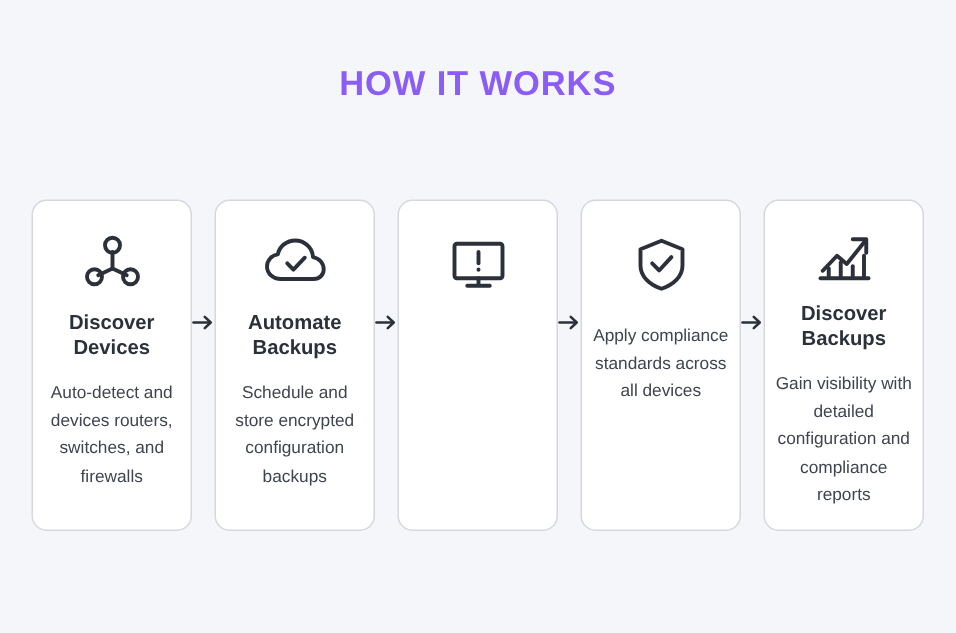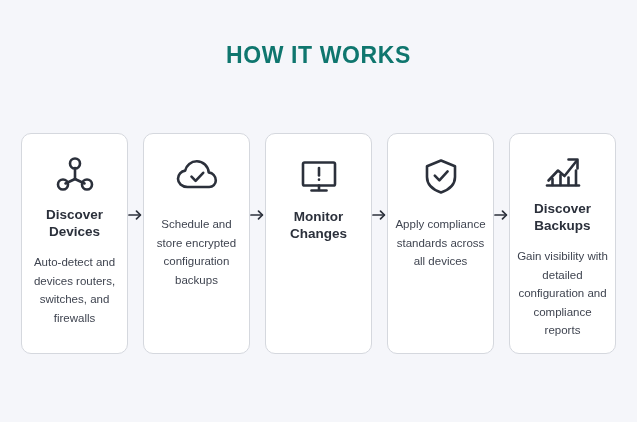--- a/index.html
+++ b/index.html
@@ -16,21 +16,21 @@
   }
   #page-title {
     position: absolute;
     top: 42px;
     left: 0;
     width: 637px;
     text-align: center;
     font-size: 23px;
     font-weight: bold;
     letter-spacing: 0.6px;
-    color: #0f766e;
+    color: #8b5cf6;
     text-transform: uppercase;
   }
   #steps-row {
     position: absolute;
     top: 113px;
     left: 21px;
     width: 595px;
     height: 241px;
     display: flex;
     flex-direction: row;
@@ -117,43 +117,43 @@
     </svg>
   </div>
 
   <div class="step-card">
     <div class="card-icon">
       <svg width="46" height="44" viewBox="0 0 46 44" fill="none" stroke="#2b303b" stroke-width="2.6" stroke-linecap="round" stroke-linejoin="round">
         <path d="M13.5 33 C7.7 33 4 29.2 4 24.7 C4 20.6 7.1 17.1 11.2 16.6 C12.3 11.2 17.1 7.3 22.8 7.3 C29.1 7.3 34.3 12.2 34.7 18.4 C38.8 19.1 41.8 22.5 41.8 26.6 C41.8 30.2 38.9 33 35.2 33 Z"></path>
         <polyline points="17.5,22.6 21.6,26.8 29.2,18.8"></polyline>
       </svg>
     </div>
+    <div class="card-title">
+      <span>Automate</span><br>
+      <span>Backups</span>
+    </div>
     <div class="card-desc">Schedule and store encrypted configuration backups</div>
   </div>
 
   <div class="arrow-connector">
     <svg width="15" height="14" viewBox="0 0 15 14" fill="none" stroke="#2b303b" stroke-width="1.7" stroke-linecap="round" stroke-linejoin="round">
       <line x1="1" y1="7" x2="12" y2="7"></line>
       <polyline points="8.5,3.2 12.5,7 8.5,10.8"></polyline>
     </svg>
   </div>
 
   <div class="step-card">
     <div class="card-icon">
       <svg width="46" height="44" viewBox="0 0 46 44" fill="none" stroke="#2b303b" stroke-width="2.6" stroke-linecap="round" stroke-linejoin="round">
         <rect x="7" y="8.5" width="32" height="23" rx="1.6"></rect>
         <line x1="23" y1="31.5" x2="23" y2="36"></line>
         <line x1="15.5" y1="36.5" x2="30.5" y2="36.5"></line>
         <line x1="23" y1="14" x2="23" y2="21.5"></line>
         <line x1="23" y1="25.6" x2="23" y2="25.8"></line>
       </svg>
-    </div>
-    <div class="card-title">
-      <span>Monitor</span><br>
-      <span>Changes</span>
     </div>
   </div>
 
   <div class="arrow-connector">
     <svg width="15" height="14" viewBox="0 0 15 14" fill="none" stroke="#2b303b" stroke-width="1.7" stroke-linecap="round" stroke-linejoin="round">
       <line x1="1" y1="7" x2="12" y2="7"></line>
       <polyline points="8.5,3.2 12.5,7 8.5,10.8"></polyline>
     </svg>
   </div>
 

